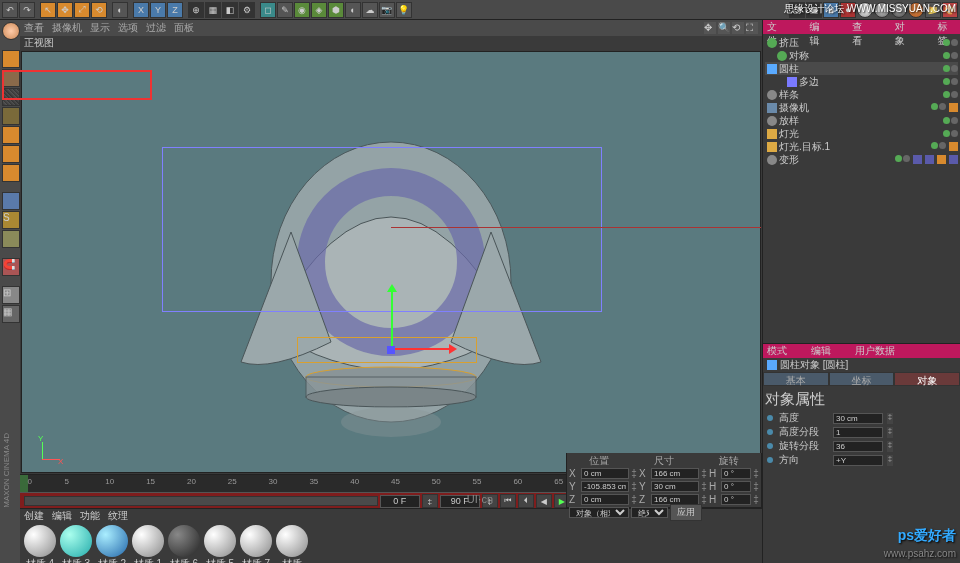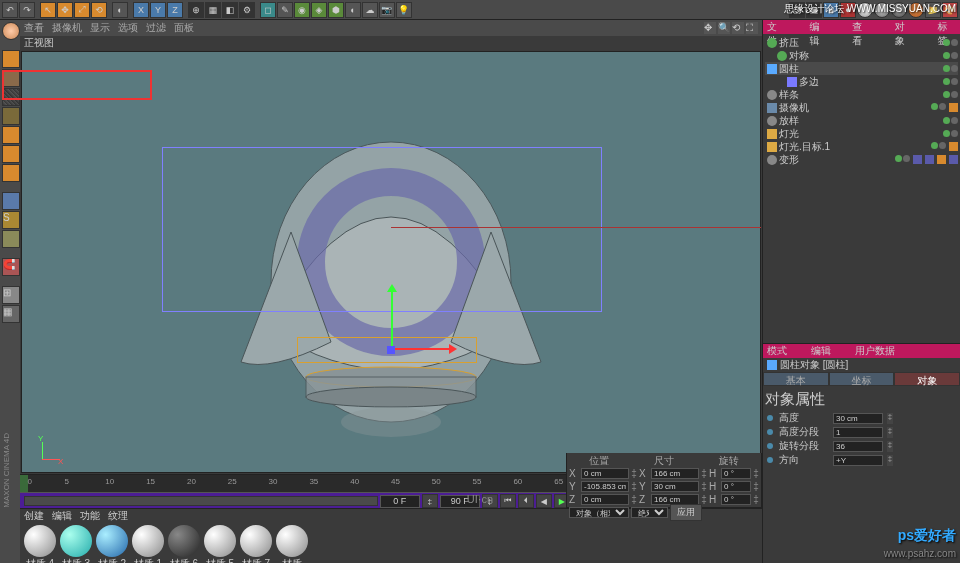--- a/index.html
+++ b/index.html
@@ -28,21 +28,21 @@
 .viewport{flex:1;background:#5a7a7f;position:relative;border:1px solid #222;margin:1px}
 .grid-info{position:absolute;bottom:4px;right:8px;font-size:9px;color:#bbb}
 .axis-widget{position:absolute;bottom:8px;left:8px;width:30px;height:30px}
 .axis-widget .y{position:absolute;left:12px;bottom:4px;width:1px;height:18px;background:#5f5}
 .axis-widget .x{position:absolute;left:12px;bottom:4px;width:18px;height:1px;background:#f55}
 .axis-widget .yl{position:absolute;left:8px;top:0;color:#5f5;font-size:8px}
 .axis-widget .xl{position:absolute;left:28px;bottom:-2px;color:#f55;font-size:8px}
 .timeline{height:34px;background:#3a3a3a;border-top:1px solid #222}
 .ruler{height:18px;background:#2a2a2a;position:relative;border-bottom:1px solid #555}
 .tick{position:absolute;top:2px;font-size:8px;color:#999}
-.playbar{height:16px;display:flex;align-items:center;gap:2px;padding:0 4px;background:#4c1d95}
+.playbar{height:16px;display:flex;align-items:center;gap:2px;padding:0 4px;background:#7f1d1d}
 .frame-input{width:40px;height:13px;background:#222;border:1px solid #555;color:#ccc;font-size:9px;text-align:center}
 .pbtn{width:16px;height:14px;background:#444;border:1px solid #333;display:flex;align-items:center;justify-content:center;font-size:8px}
 .pbtn.play{color:#5f5}
 .mat-panel{height:55px;background:#3a3a3a;border-top:1px solid #222}
 .mat-tabs{height:14px;display:flex;gap:8px;padding:0 4px;font-size:9px;color:#aaa}
 .mat-row{display:flex;gap:4px;padding:2px 4px;align-items:center}
 .mat-ball{width:32px;height:32px;border-radius:50%;background:radial-gradient(circle at 30% 30%,#fff,#888)}
 .mat-ball.cyan{background:radial-gradient(circle at 30% 30%,#afe,#2aa)}
 .mat-ball.blue{background:radial-gradient(circle at 30% 30%,#aef,#26a)}
 .mat-ball.dark{background:radial-gradient(circle at 30% 30%,#888,#222)}

